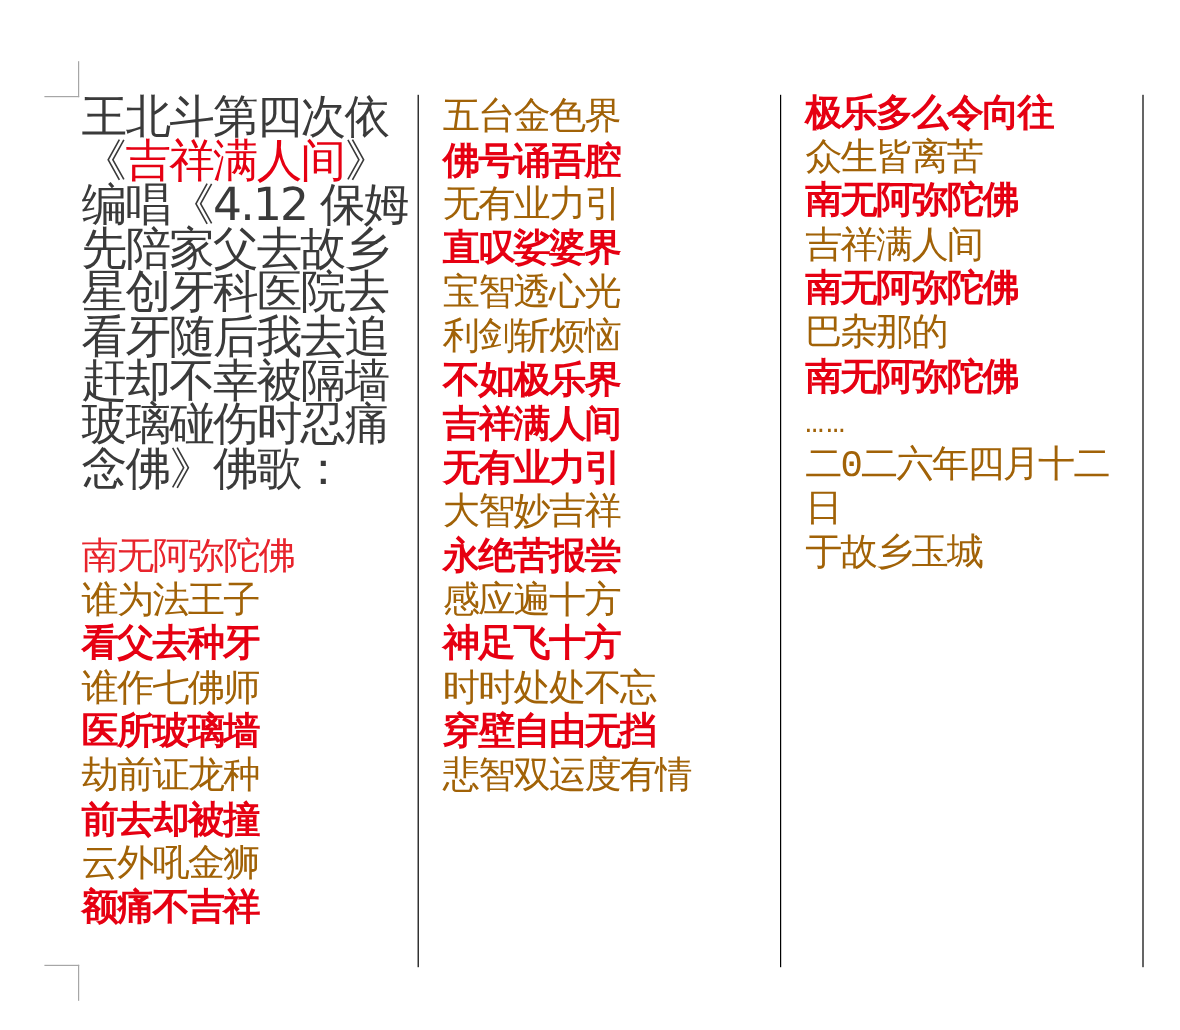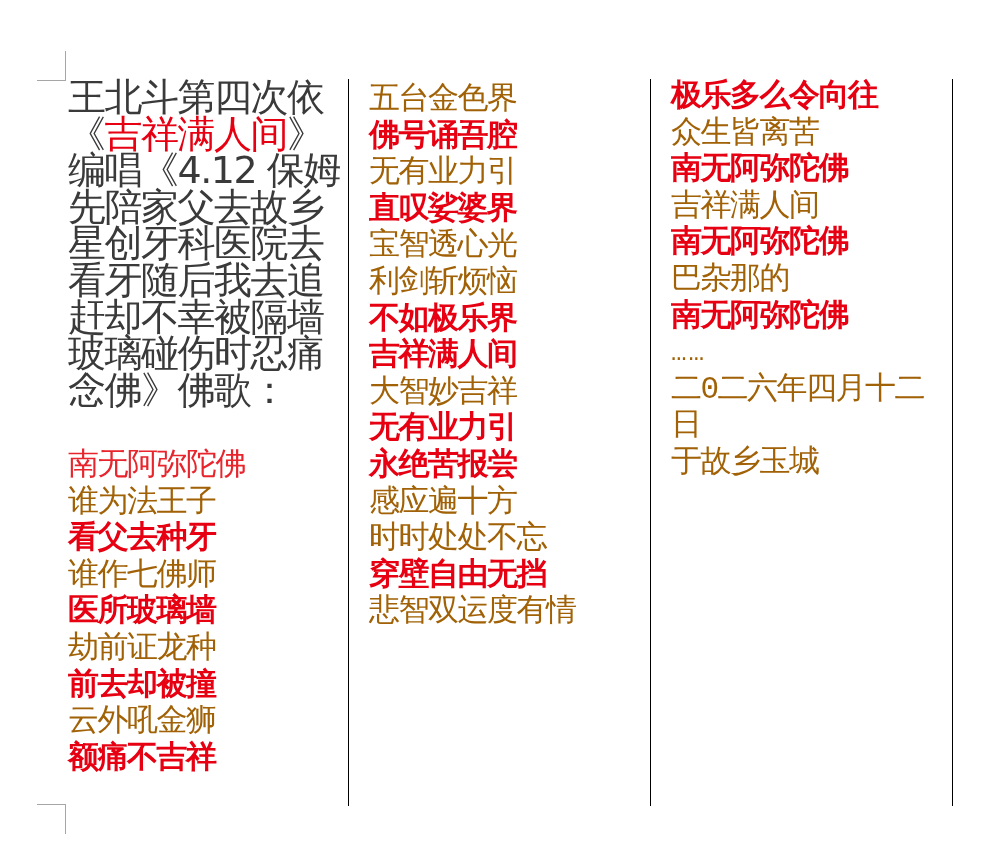--- a/index.html
+++ b/index.html
@@ -56,24 +56,25 @@
   <div class="col c2">
     <div id="c2-lines">
         <div class="line">五台金色界</div>
         <div class="line red bold">佛号诵吾腔</div>
         <div class="line">无有业力引</div>
         <div class="line red bold">直叹娑婆界</div>
         <div class="line">宝智透心光</div>
         <div class="line">利剑斩烦恼</div>
         <div class="line red bold">不如极乐界</div>
         <div class="line red bold">吉祥满人间</div>
+        <div class="line red bold">无有业力引</div>
         <div class="line">大智妙吉祥</div>
-        <div class="line red bold">无有业力引</div>
         <div class="line red bold">永绝苦报尝</div>
         <div class="line">感应遍十方</div>
+        <div class="line red bold">神足飞十方</div>
         <div class="line">时时处处不忘</div>
         <div class="line red bold">穿壁自由无挡</div>
         <div class="line">悲智双运度有情</div>
       </div>
   </div>
 
   <div class="col c3">
     <div id="c3-lines">
         <div class="line red bold">极乐多么令向往</div>
         <div class="line">众生皆离苦</div>

